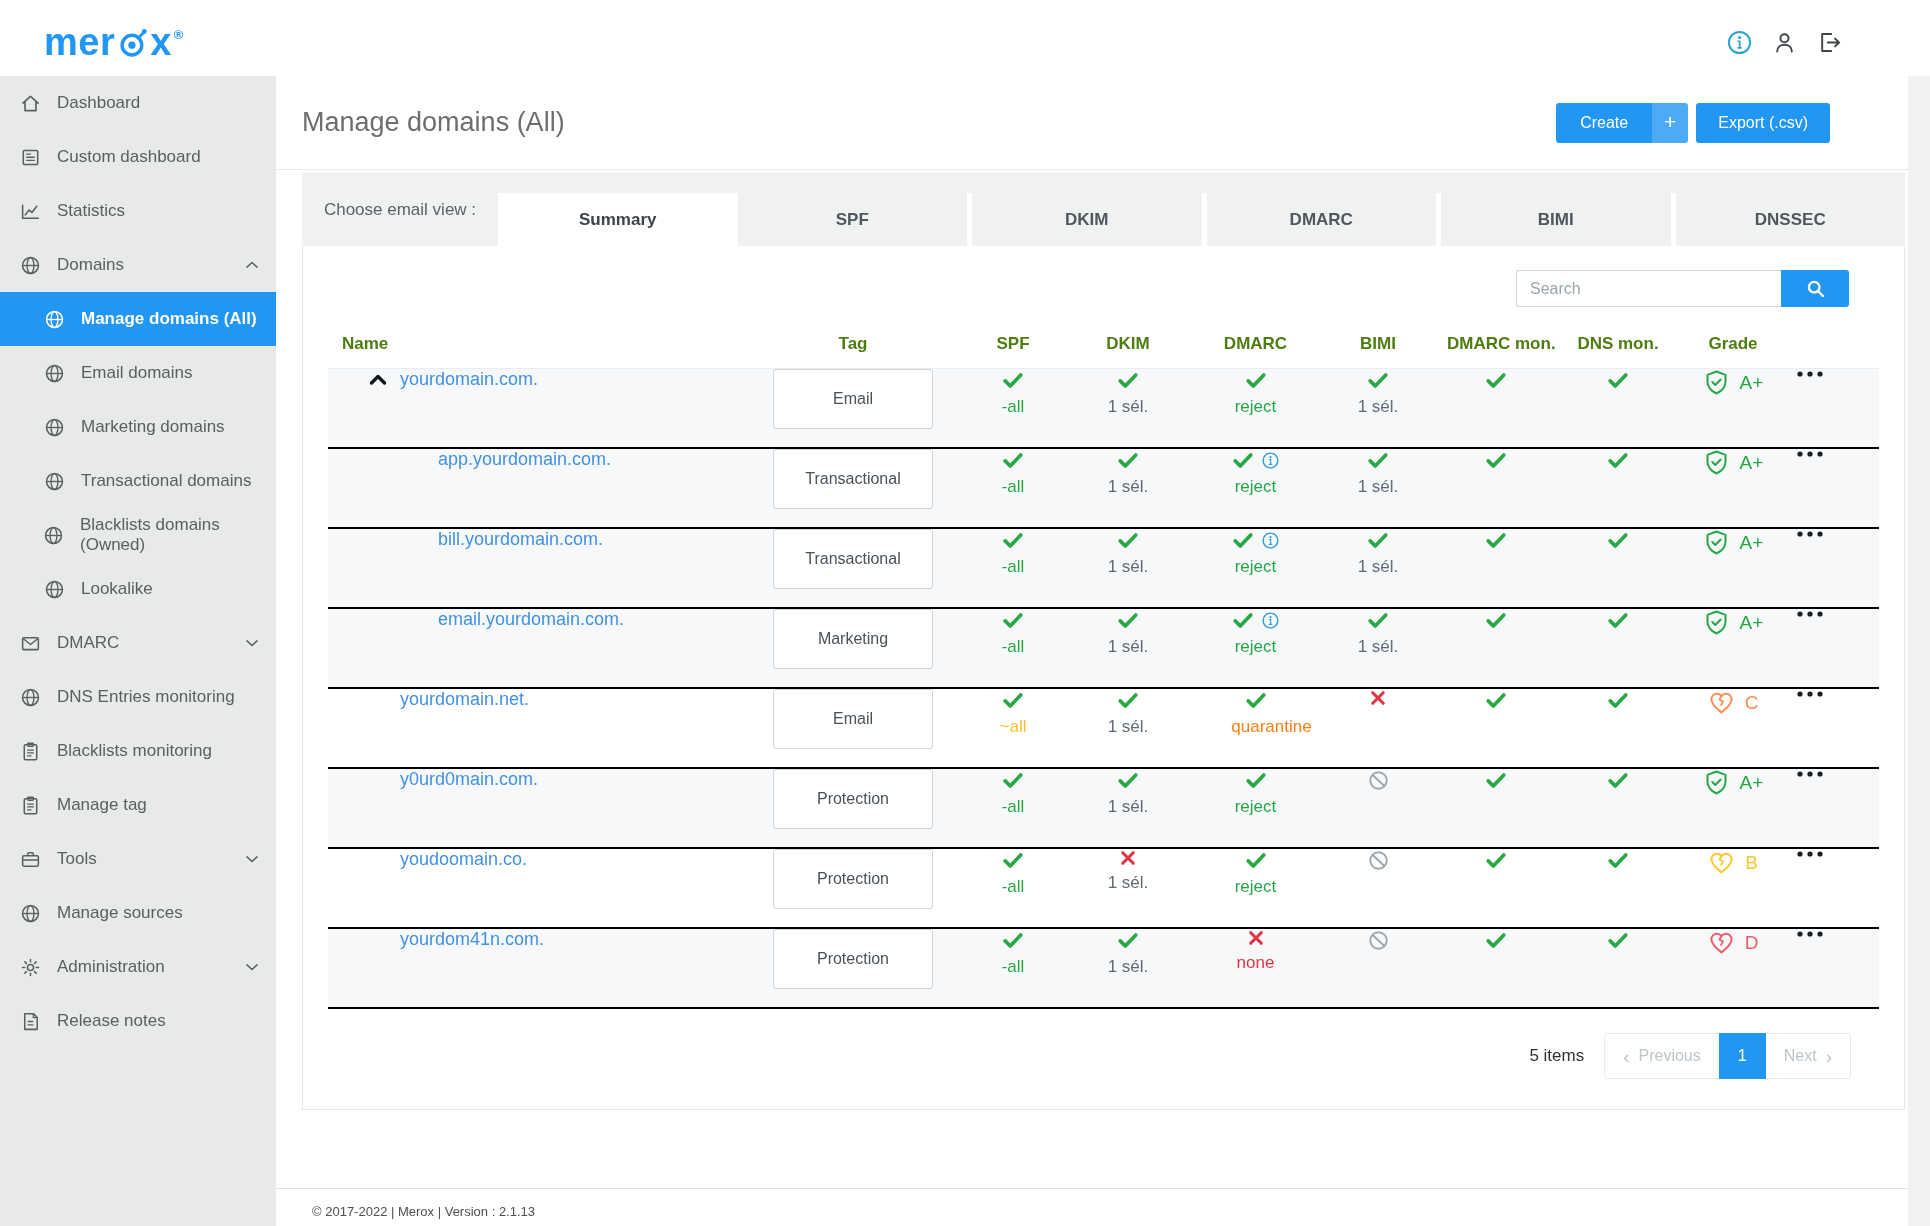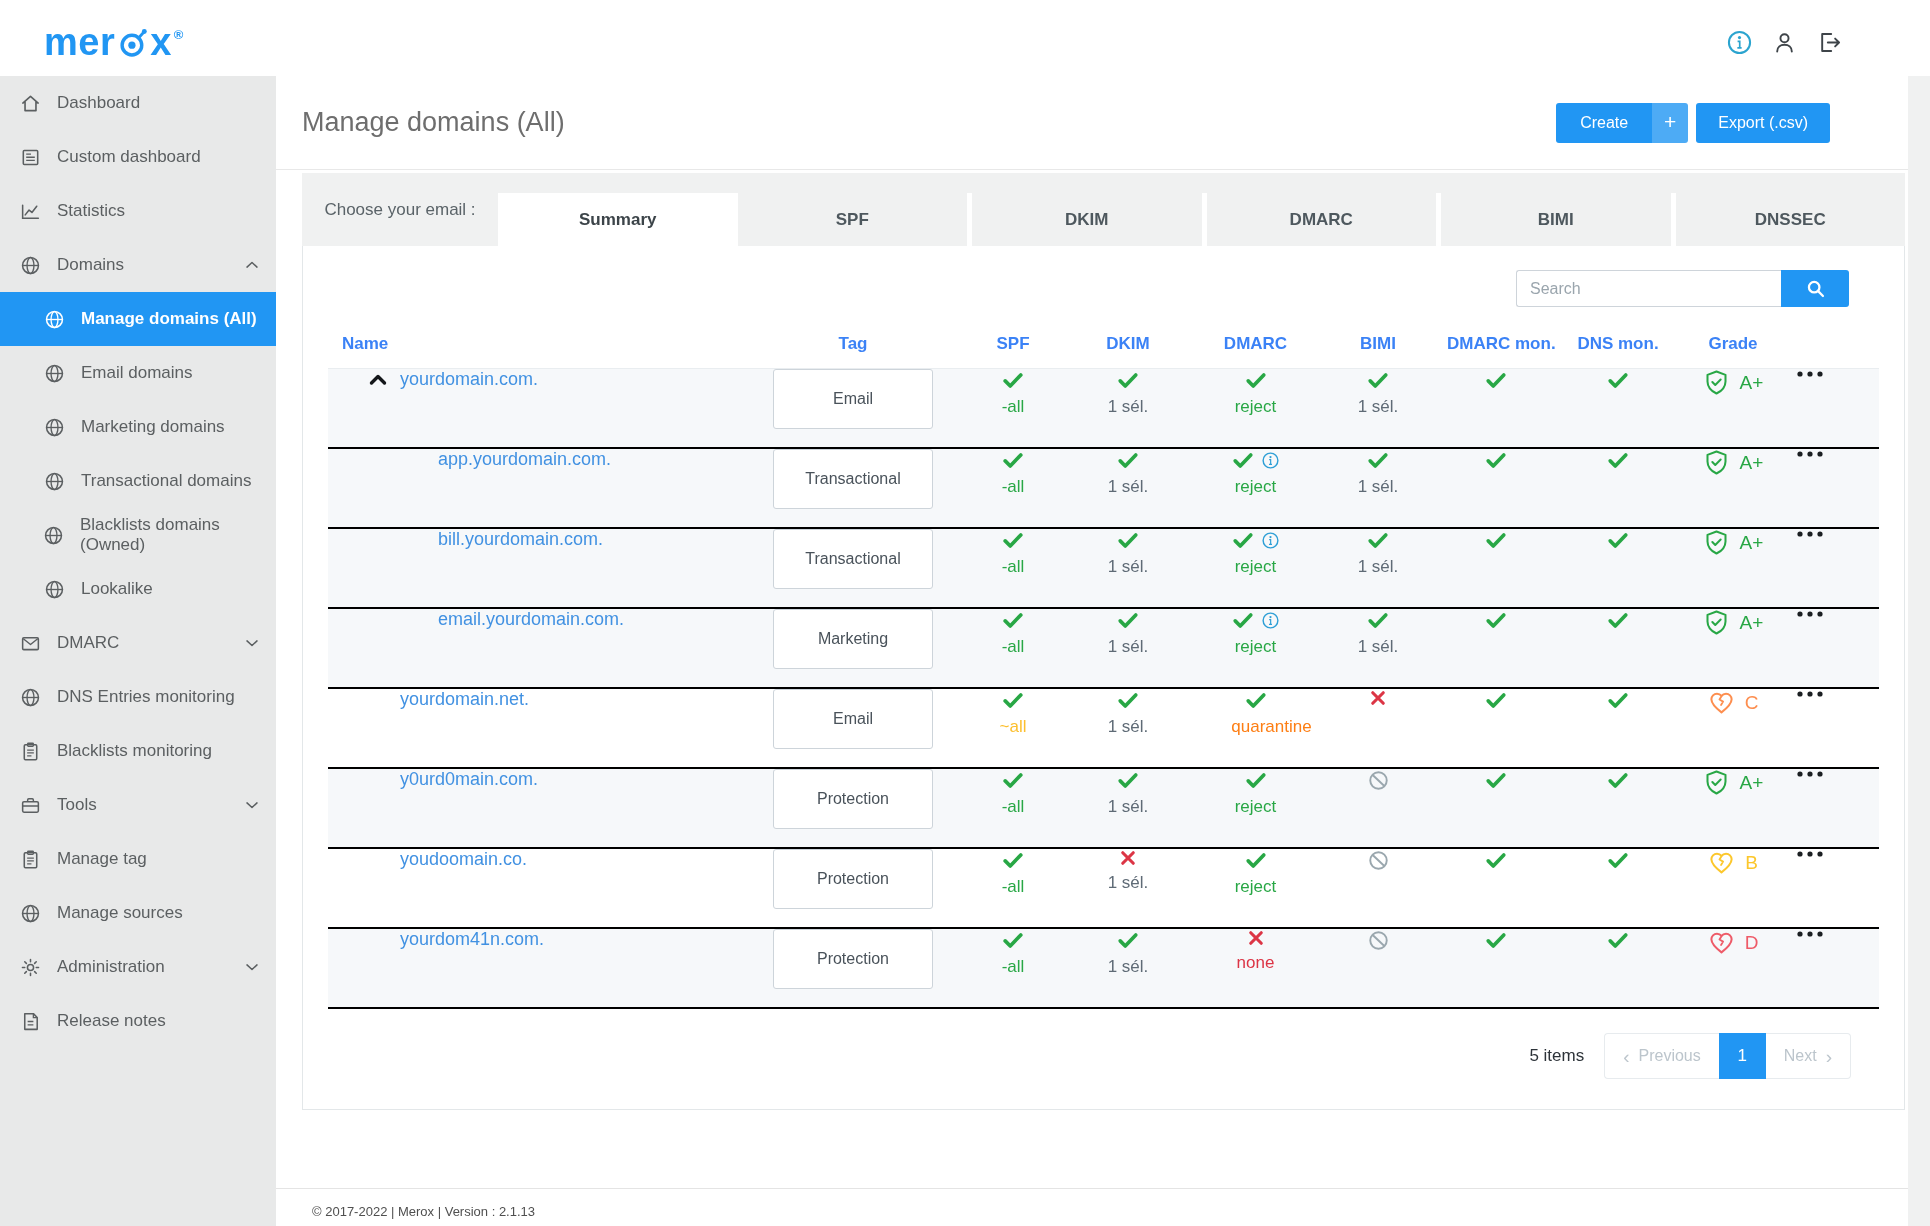--- a/index.html
+++ b/index.html
@@ -40,21 +40,21 @@
   .tab { flex:1; height:53px; background:#f0f1f1; border-left:5px solid #fff; display:flex; align-items:center; justify-content:center; font-size:17px; font-weight:bold; color:#4e585e; cursor:pointer; }
   .tab.active { background:#fff; color:#3c4449; }
   
   .card { margin:0 3px 0 26px; background:#fff; border:1px solid #e3e7e9; border-top:none; padding:24px 25px 0; display:flex; flex-direction:column; }
   .search-row { display:flex; justify-content:flex-end; margin:0 30px 2px 0; height:37px; }
   .search-input { width:265px; height:37px; border:1px solid #ced4da; border-right:none; border-radius:3px 0 0 3px; padding:0 13px; font-size:16px; color:#495057; outline:none; font-family:inherit; }
   .search-input::placeholder { color:#9aa5ad; }
   .search-btn { width:68px; height:37px; background:var(--accent); border:none; border-radius:0 3px 3px 0; cursor:pointer; display:flex; align-items:center; justify-content:center; }
   
   .t-head { display:flex; align-items:flex-end; padding-bottom:14px; margin-top:24px; border-bottom:1px solid #e9edf0; }
-  .t-head .cell { font-size:17px; font-weight:bold; color:#3b82f6; text-align:center; line-height:1.25; }
+  .t-head .cell { font-size:17px; font-weight:bold; color:#4d7c0f; text-align:center; line-height:1.25; }
   .t-row { display:flex; align-items:flex-start; height:80px; border-bottom:2px solid #000000; background:#fff; }
   .t-row.tinted { background:#f6f8fa; }
   .cell { flex:none; }
   .col-name { width:420px; text-align:left; }
   .col-tag { width:210px; }
   .col-spf { width:110px; }
   .col-dkim { width:120px; }
   .col-dmarc { width:135px; }
   .col-bimi { width:110px; }
   .col-dmarc_mon { width:125px; }
@@ -260,40 +260,40 @@
             <rect x="5.5" y="5" width="13" height="15.5" rx="1.2" fill="none" stroke-width="1.6"></rect>
             <rect x="9" y="3.4" width="6" height="3.2" rx="0.8" fill="none" stroke-width="1.4"></rect>
             <path d="M8.5 10.5 h7 M8.5 13.5 h7 M8.5 16.5 h4.5" fill="none" stroke-width="1.4"></path>
           </svg>
         </span>
         <span>Blacklists monitoring</span>
       </div>
       <div class="side-item">
         <span class="sicon">
           <svg width="23" height="23" viewBox="0 0 24 24">
+            <rect x="5.5" y="5" width="13" height="15.5" rx="1.2" fill="none" stroke-width="1.6"></rect>
+            <rect x="9" y="3.4" width="6" height="3.2" rx="0.8" fill="none" stroke-width="1.4"></rect>
+            <path d="M8.5 10.5 h7 M8.5 13.5 h7 M8.5 16.5 h4.5" fill="none" stroke-width="1.4"></path>
+          </svg>
+        </span>
+        <span>Manage tag</span>
+      </div>
+      <div class="side-item">
+        <span class="sicon">
+          <svg width="23" height="23" viewBox="0 0 24 24">
             <rect x="3.8" y="8" width="16.4" height="11" rx="1.4" fill="none" stroke-width="1.6"></rect>
             <path d="M9 8 V6.2 a1.2 1.2 0 0 1 1.2 -1.2 h3.6 a1.2 1.2 0 0 1 1.2 1.2 V8 M3.8 12.5 h16.4" fill="none" stroke-width="1.5"></path>
           </svg>
         </span>
         <span>Tools</span>
         <span class="chev">
           <svg width="20" height="20" viewBox="0 0 24 24">
             <path d="M6 9.5 L12 15 L18 9.5" fill="none" stroke-width="1.8" stroke-linecap="round" stroke-linejoin="round"></path>
           </svg>
         </span>
-      </div>
-      <div class="side-item">
-        <span class="sicon">
-          <svg width="23" height="23" viewBox="0 0 24 24">
-            <rect x="5.5" y="5" width="13" height="15.5" rx="1.2" fill="none" stroke-width="1.6"></rect>
-            <rect x="9" y="3.4" width="6" height="3.2" rx="0.8" fill="none" stroke-width="1.4"></rect>
-            <path d="M8.5 10.5 h7 M8.5 13.5 h7 M8.5 16.5 h4.5" fill="none" stroke-width="1.4"></path>
-          </svg>
-        </span>
-        <span>Manage tag</span>
       </div>
       <div class="side-item">
         <span class="sicon">
           <svg width="23" height="23" viewBox="0 0 24 24">
             <circle cx="12" cy="12" r="8.3" fill="none" stroke-width="1.6"></circle>
             <ellipse cx="12" cy="12" rx="3.6" ry="8.3" fill="none" stroke-width="1.4"></ellipse>
             <path d="M3.8 12 h16.4" fill="none" stroke-width="1.4"></path>
           </svg>
         </span>
         <span>Manage sources</span>
@@ -331,21 +331,21 @@
       <div class="hdr-buttons">
         <div class="create-btn">
           <span class="create-main">Create</span>
           <span class="create-plus">+</span>
         </div>
         <button class="export-btn">Export (.csv)</button>
       </div>
     </div>
 
     <div class="tabbar">
-      <div class="tab-label">Choose your email :</div>
+      <div class="tab-label">Choose email view :</div>
       <span id="tabs-holder" style="display:contents"><div class="tab active">Summary</div><div class="tab">SPF</div><div class="tab">DKIM</div><div class="tab">DMARC</div><div class="tab">BIMI</div><div class="tab">DNSSEC</div></span>
     </div>
 
     <div class="card">
       <div class="search-row">
         <input class="search-input" placeholder="Search" style="">
         <button class="search-btn">
           <span style="display:flex">
             <svg width="21" height="21" viewBox="0 0 24 24">
               <circle cx="10.5" cy="10.5" r="6" fill="none" stroke="#fff" stroke-width="2.6"></circle>

